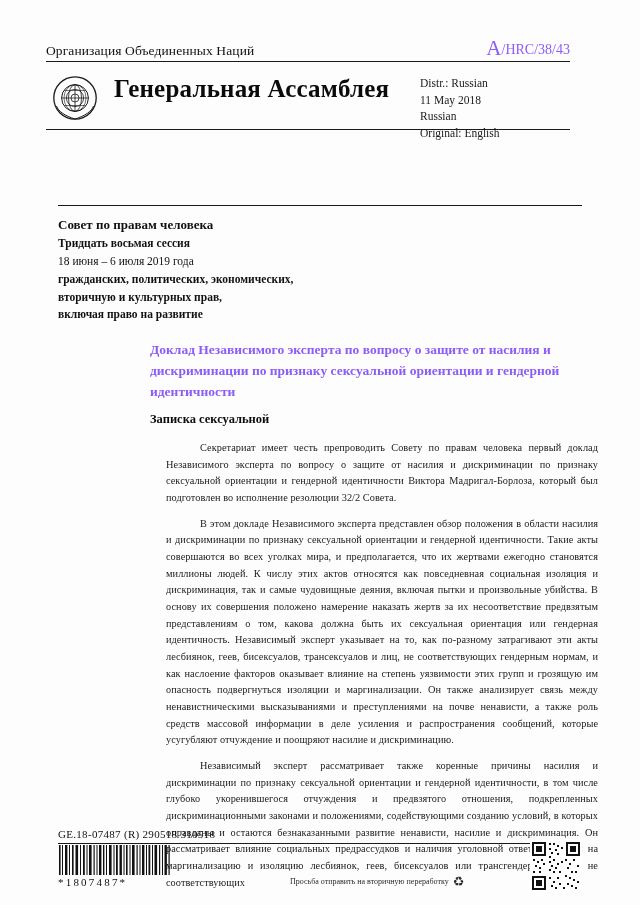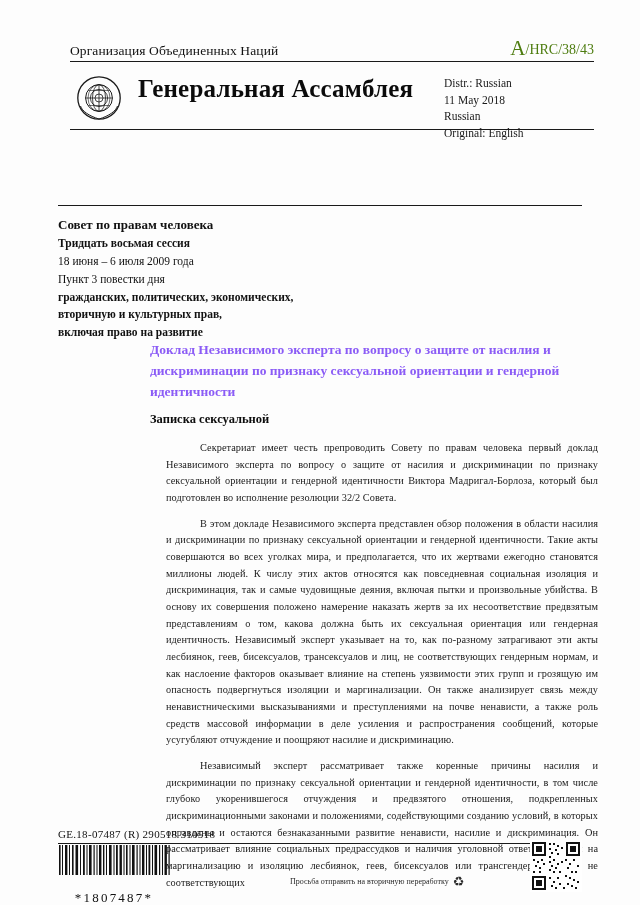--- a/index.html
+++ b/index.html
@@ -21,38 +21,38 @@
     position: absolute;
     left: 0; top: 0;
     width: 640px;
     height: 905px;
     background: #fdfdfd;
   }
 
   
   .hdr {
     position: absolute;
-    left: 70px;
+    left: 46px;
     top: 38px;
     width: 524px;
   }
   .hdr-toprow {
     display: flex;
     align-items: flex-end;
     justify-content: space-between;
     padding-bottom: 2px;
   }
   .org-name {
     font-size: 13.5px;
     color: #111;
     letter-spacing: .1px;
   }
   .symbol {
     font-size: 14px;
-    color: #4d7c0f;
+    color: #8b5cf6;
     white-space: nowrap;
   }
   .symbol .big {
     font-size: 21px;
     line-height: 1;
     vertical-align: -1px;
   }
   .rule {
     border-bottom: 1.6px solid #1a1a1a;
     width: 100%;
@@ -179,25 +179,24 @@
     left: 58px;
     top: 845px;
     width: 112px;
   }
   .barcode {
     height: 30px;
     width: 112px;
     display: block;
   }
   .barcode-num {
-    font-size: 13px;
+    font-size: 11px;
     letter-spacing: 2.2px;
-    margin-top: 15px;
+    margin-top: 1px;
     color: #111;
-    text-align: center;
   }
   .recycle {
     position: absolute;
     left: 290px;
     top: 874px;
     font-size: 8px;
     color: #2a2a2a;
     white-space: nowrap;
   }
   .recycle .glyph {
@@ -255,22 +254,21 @@
           <div>Original: English</div>
         </div>
       </div>
       <div class="hdr-rule2"></div>
     </div>
 
     <div class="session">
       <div class="rule-top"></div>
       <div class="sess-line b1">Совет по правам человека</div>
       <div class="sess-line b2">Тридцать восьмая сессия</div>
-      <div class="sess-line">18 июня – 6 июля 2009 года</div>
-      <div class="sess-line">Пункт 3 повестки дня</div>
+      <div class="sess-line">18 июня – 6 июля 2019 года</div>
       <div class="sess-line b2">гражданских, политических, экономических,</div>
       <div class="sess-line b2">вторичную и культурных прав,</div>
       <div class="sess-line b2">включая право на развитие</div>
     </div>
 
     <div class="doc-title">Доклад Независимого эксперта по вопросу о защите от насилия и дискриминации по признаку сексуальной ориентации и гендерной идентичности</div>
     <div class="note-head">Записка сексуальной</div>
 
     <div class="body">
       <p>Секретариат имеет честь препроводить Совету по правам человека первый доклад Независимого эксперта по вопросу о защите от насилия и дискриминации по признаку сексуальной ориентации и гендерной идентичности Виктора Мадригал-Борлоза, который был подготовлен во исполнение резолюции 32/2 Совета.</p>

